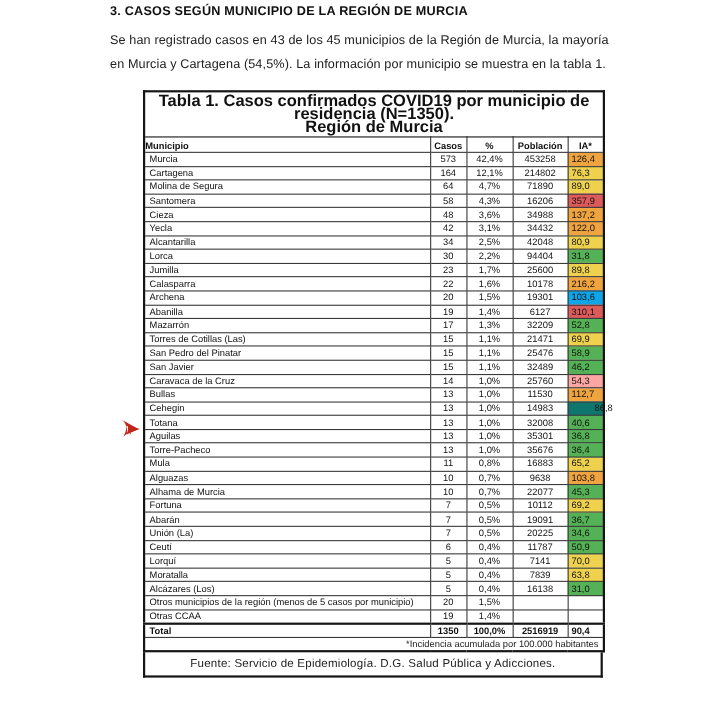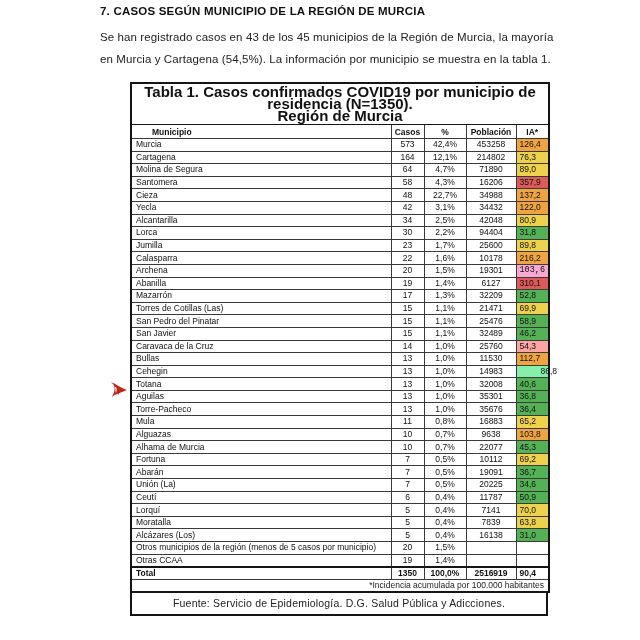--- a/index.html
+++ b/index.html
@@ -28,21 +28,21 @@
   table, th, td { border:1px solid #3a3a3a; }
   table { border:2px solid #151515; }
 
   .caption-cell {
     font-weight:bold; text-align:center; font-size:15px;
     padding:2px 2px; line-height:12px; border-bottom:1.5px solid #151515;
   }
   thead .col-th {
     font-weight:bold; height:14px; padding:0 3px; text-align:center;
   }
-  thead .col-th.first { text-align:left; padding-left:20px; }
+  thead .col-th.first { text-align:left; padding-left:0; }
 
   tbody td, tfoot td { height:12.6px; line-height:11px; padding:0 3px; }
   .td-name { text-align:left; padding-left:4px; overflow:hidden; white-space:nowrap; }
   .td-num  { text-align:center; }
   .td-ia   { text-align:left; padding-right:3px; }
 
   .total-row td { font-weight:bold; border-top:2px solid #151515; }
   .footnote-cell {
     text-align:right; font-size:8.5px; height:13px; padding-right:4px; color:#222;
   }
@@ -51,21 +51,21 @@
     text-align:center; font-size:10.5px; color:#222;
     padding:4px 0 5px 0; letter-spacing:0.2px;
   }
   .arrow-annotation {
     position:absolute; left:109px; top:381px; width:22px; height:18px;
   }
 </style>
 </head>
 <body>
 
-<div class="section-title">7. CASOS SEGÚN MUNICIPIO DE LA REGIÓN DE MURCIA</div>
+<div class="section-title">3. CASOS SEGÚN MUNICIPIO DE LA REGIÓN DE MURCIA</div>
 <div class="para-line" id="para1">Se han registrado casos en 43 de los 45 municipios de la Región de Murcia, la mayoría</div>
 <div class="para-line" id="para2">en Murcia y Cartagena (54,5%). La información por municipio se muestra en la tabla 1.</div>
 
 <div class="table-wrap">
   <table>
     <colgroup>
       <col style="width:260px">
         <col style="width:33px">
         <col style="width:42px">
         <col style="width:50px">
@@ -111,21 +111,21 @@
         <tr>
           <td class="td-name">Santomera</td>
           <td class="td-num">58</td>
           <td class="td-num">4,3%</td>
           <td class="td-num">16206</td>
           <td class="td-ia" style="background: rgb(221, 90, 90); margin-top: 42px;">357,9</td>
         </tr>
         <tr>
           <td class="td-name">Cieza</td>
           <td class="td-num">48</td>
-          <td class="td-num">22,7%</td>
+          <td class="td-num">3,6%</td>
           <td class="td-num">34988</td>
           <td class="td-ia" style="background: rgb(239, 164, 64);">137,2</td>
         </tr>
         <tr>
           <td class="td-name">Yecla</td>
           <td class="td-num">42</td>
           <td class="td-num">3,1%</td>
           <td class="td-num">34432</td>
           <td class="td-ia" style="background: rgb(239, 164, 64);">122,0</td>
         </tr>
@@ -155,21 +155,21 @@
           <td class="td-num">22</td>
           <td class="td-num">1,6%</td>
           <td class="td-num">10178</td>
           <td class="td-ia" style="background: rgb(239, 164, 64);">216,2</td>
         </tr>
         <tr>
           <td class="td-name">Archena</td>
           <td class="td-num">20</td>
           <td class="td-num">1,5%</td>
           <td class="td-num">19301</td>
-          <td class="td-ia" style="background: #f9a8d4; font-family: Liberation Mono, monospace;">103,6</td>
+          <td class="td-ia" style="background: #0ea5e9;">103,6</td>
         </tr>
         <tr>
           <td class="td-name">Abanilla</td>
           <td class="td-num">19</td>
           <td class="td-num">1,4%</td>
           <td class="td-num">6127</td>
           <td class="td-ia" style="background: rgb(221, 90, 90);">310,1</td>
         </tr>
         <tr>
           <td class="td-name">Mazarrón</td>
@@ -211,21 +211,21 @@
           <td class="td-num">13</td>
           <td class="td-num">1,0%</td>
           <td class="td-num">11530</td>
           <td class="td-ia" style="background: rgb(239, 164, 64);">112,7</td>
         </tr>
         <tr>
           <td class="td-name">Cehegin</td>
           <td class="td-num">13</td>
           <td class="td-num">1,0%</td>
           <td class="td-num">14983</td>
-          <td class="td-ia" style="background: #86efac; padding-left: 24px;">86,8</td>
+          <td class="td-ia" style="background: #0f766e; padding-left: 24px;">86,8</td>
         </tr>
         <tr>
           <td class="td-name">Totana</td>
           <td class="td-num">13</td>
           <td class="td-num">1,0%</td>
           <td class="td-num">32008</td>
           <td class="td-ia" style="background: rgb(85, 177, 85); margin-top: 28px;">40,6</td>
         </tr>
         <tr>
           <td class="td-name">Aguilas</td>

